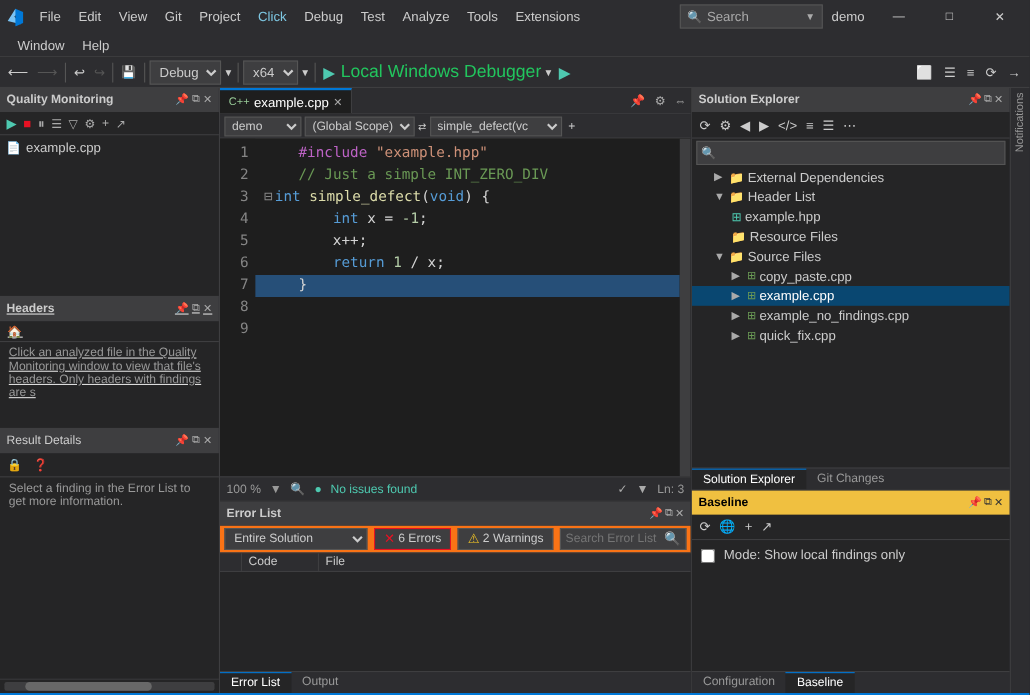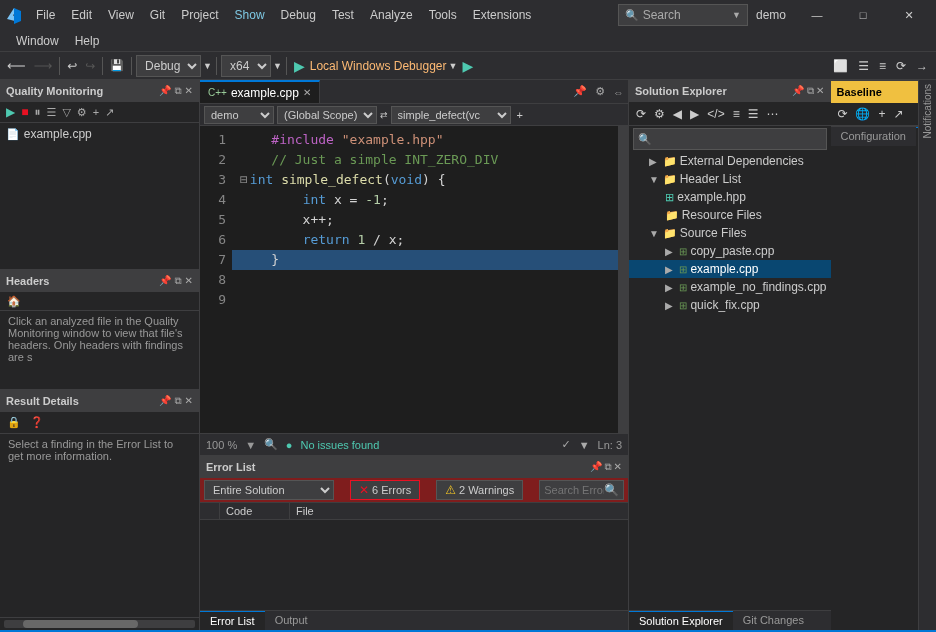--- a/index.html
+++ b/index.html
@@ -16,21 +16,21 @@
     <svg width="18" height="18" viewBox="0 0 18 18">
       <path d="M2 13L9 2l3 4-4 3 6 7z" fill="#7ac3f4"></path>
       <path d="M9 2l7 3v10l-7 3V2z" fill="#0078d7"></path>
     </svg>
   </div>
   <div class="menubar-item">File</div>
   <div class="menubar-item">Edit</div>
   <div class="menubar-item">View</div>
   <div class="menubar-item">Git</div>
   <div class="menubar-item">Project</div>
-  <div class="menubar-item" style="color:#7ec8e3;">Show</div>
+  <div class="menubar-item" style="color:#7ec8e3;">Click</div>
   <div class="menubar-item">Debug</div>
   <div class="menubar-item">Test</div>
   <div class="menubar-item">Analyze</div>
   <div class="menubar-item">Tools</div>
   <div class="menubar-item">Extensions</div>
   <div style="flex:1"></div>
   <div style="display:flex;align-items:center;background:#3e3e40;border:1px solid #555;padding:1px 6px;width:130px;height:22px;gap:4px;">
     <span style="color:#aaa;font-size:11px;">🔍</span>
     <span style="color:#aaa;font-size:12px;">Search</span>
     <span style="color:#aaa;font-size:9px;margin-left:auto;">▼</span>
@@ -61,21 +61,21 @@
   </select>
   <span style="color:#ccc;font-size:9px;cursor:pointer;">▼</span>
   <div style="width:1px;height:18px;background:#555;margin:0 2px;"></div>
   <select class="toolbar-dropdown" style="width:50px;">
     <option>x64</option>
   </select>
   <span style="color:#ccc;font-size:9px;cursor:pointer;">▼</span>
   <div style="width:1px;height:18px;background:#555;margin:0 2px;"></div>
 
   <span style="color:#4ec9b0;font-size:14px;padding:2px 3px;cursor:pointer;">▶</span>
-  <span style="color:#fdba74;font-size:12px;">Local Windows Debugger</span>
+  <span style="color:#22c55e;font-size:16px;">Local Windows Debugger</span>
   <span style="color:#ccc;font-size:9px;cursor:pointer;">▼</span>
   <span style="color:#4ec9b0;font-size:14px;padding:2px 3px;cursor:pointer;">▶</span>
   <div style="flex:1;"></div>
   <span style="color:#ccc;font-size:12px;padding:2px 4px;cursor:pointer;">⬜</span>
   <span style="color:#ccc;font-size:12px;padding:2px 4px;cursor:pointer;">☰</span>
   <span style="color:#ccc;font-size:12px;padding:2px 4px;cursor:pointer;">≡</span>
   <span style="color:#ccc;font-size:12px;padding:2px 4px;cursor:pointer;">⟳</span>
   <span style="color:#ccc;font-size:12px;padding:2px 4px;cursor:pointer;">→</span>
 </div>
 
@@ -103,38 +103,38 @@
         <span style="color:#aaa;font-size:11px;cursor:pointer;padding:1px 2px;">↗</span>
       </div>
       <div style="flex:1;overflow-y:auto;padding:2px;">
         <div style="display:flex;align-items:center;padding:2px 4px;cursor:pointer;color:#ccc;font-size:12px;">
           <span style="margin-right:4px;color:#999;font-size:11px;">📄</span>
           <span>example.cpp</span>
         </div>
       </div>
     </div>
 
-    <div style="display:flex;flex-direction:column;height:120px;border-bottom:1px solid #3e3e40;">
+    <div style="display:flex;flex-direction:column;height:120px;border-bottom:1px solid #3e3e40;text-decoration:underline;">
       <div style="background:#3e3e40;display:flex;align-items:center;justify-content:space-between;padding:2px 6px;height:22px;">
         <span style="font-size:11px;font-weight:600;color:#ccc;">Headers</span>
         <div style="display:flex;gap:3px;">
           <span style="color:#aaa;font-size:10px;cursor:pointer;">📌</span>
           <span style="color:#aaa;font-size:10px;cursor:pointer;">⧉</span>
           <span style="color:#aaa;font-size:10px;cursor:pointer;">✕</span>
         </div>
       </div>
       <div style="padding:2px 4px;border-bottom:1px solid #3e3e40;">
         <span style="color:#aaa;font-size:11px;cursor:pointer;padding:2px 3px;">🏠</span>
       </div>
       <div style="padding:4px 8px;font-size:11px;color:#999;">Click an analyzed file in the Quality Monitoring window to view that file's headers. Only headers with findings are s</div>
     </div>
 
     <div style="display:flex;flex-direction:column;flex:1;border-bottom:1px solid #3e3e40;">
       <div style="background:#3e3e40;display:flex;align-items:center;justify-content:space-between;padding:2px 6px;height:22px;">
-        <span style="font-size:11px;font-weight:700;color:#ccc;">Result Details</span>
+        <span style="font-size:11px;font-weight:400;color:#ccc;">Result Details</span>
         <div style="display:flex;gap:3px;">
           <span style="color:#aaa;font-size:10px;cursor:pointer;">📌</span>
           <span style="color:#aaa;font-size:10px;cursor:pointer;">⧉</span>
           <span style="color:#aaa;font-size:10px;cursor:pointer;">✕</span>
         </div>
       </div>
       <div style="display:flex;gap:4px;padding:2px 4px;border-bottom:1px solid #3e3e40;">
         <span style="color:#aaa;font-size:11px;cursor:pointer;padding:2px 3px;">🔒</span>
         <span style="color:#aaa;font-size:11px;cursor:pointer;padding:2px 3px;">❓</span>
       </div>
@@ -219,21 +219,21 @@
 
     <div style="background:#252526;border-top:1px solid #3e3e40;height:175px;display:flex;flex-direction:column;">
       <div style="background:#3e3e40;display:flex;align-items:center;padding:2px 6px;height:22px;justify-content:space-between;">
         <span style="font-size:11px;font-weight:600;color:#ccc;">Error List</span>
         <div style="display:flex;gap:2px;">
           <span style="color:#aaa;font-size:10px;cursor:pointer;">📌</span>
           <span style="color:#aaa;font-size:10px;cursor:pointer;">⧉</span>
           <span style="color:#aaa;font-size:10px;cursor:pointer;">✕</span>
         </div>
       </div>
-      <div style="display:flex;align-items:center;gap:16px;padding:2px 4px;background:#7f1d1d;border-bottom:1px solid #3e3e40;justify-content:center;">
+      <div style="display:flex;align-items:center;gap:6px;padding:2px 4px;background:#f97316;border-bottom:1px solid #3e3e40;justify-content:center;">
         <select style="background:#3e3e40;border:1px solid #555;color:#ccc;font-size:11px;height:20px;padding:0 4px;width:130px;">
           <option>Entire Solution</option>
         </select>
         <div style="display:flex;align-items:center;gap:3px;padding:2px 8px;background:#3e3e40;border:1px solid #e81123;cursor:pointer;font-size:11px;color:#ccc;">
           <span style="color:#e81123;font-size:12px;">✕</span>
           <span>6 Errors</span>
         </div>
         <div style="display:flex;align-items:center;gap:3px;padding:2px 8px;background:#3e3e40;border:1px solid #555;cursor:pointer;font-size:11px;color:#ccc;">
           <span style="color:#f9c923;font-size:12px;">⚠</span>
           <span>2 Warnings</span>
@@ -253,21 +253,21 @@
       <div style="flex:1;overflow:auto;"></div>
 
       <div style="display:flex;border-top:1px solid #3e3e40;background:#2d2d30;">
         <div style="padding:3px 10px;font-size:11px;color:#fff;cursor:pointer;background:#252526;border-top:1px solid #0078d7;">Error List</div>
         <div style="padding:3px 10px;font-size:11px;color:#999;cursor:pointer;">Output</div>
       </div>
     </div>
 
   </div>
 
-  <div style="width:290px;display:flex;flex-direction:row;background:#252526;border-left:1px solid #3e3e40;">
+  <div style="width:290px;display:flex;flex-direction:column;background:#252526;border-left:1px solid #3e3e40;">
 
     <div style="display:flex;flex-direction:column;flex:1;min-height:0;">
       <div style="background:#3e3e40;display:flex;align-items:center;padding:2px 6px;height:22px;justify-content:space-between;">
         <span style="font-size:11px;font-weight:600;color:#ccc;">Solution Explorer</span>
         <div style="display:flex;gap:2px;">
           <span style="color:#aaa;font-size:10px;cursor:pointer;">📌</span>
           <span style="color:#aaa;font-size:10px;cursor:pointer;">⧉</span>
           <span style="color:#aaa;font-size:10px;cursor:pointer;">✕</span>
         </div>
       </div>
@@ -361,20 +361,24 @@
         </div>
       </div>
 
       <div style="display:flex;align-items:center;padding:2px 4px;gap:2px;border-bottom:1px solid #3e3e40;background:#252526;">
         <span style="color:#ccc;font-size:12px;cursor:pointer;padding:2px 3px;">⟳</span>
         <span style="color:#ccc;font-size:12px;cursor:pointer;padding:2px 3px;">🌐</span>
         <span style="color:#ccc;font-size:12px;cursor:pointer;padding:2px 3px;">+</span>
         <span style="color:#ccc;font-size:12px;cursor:pointer;padding:2px 3px;">↗</span>
       </div>
 
+      <div style="flex:1;padding:6px 8px;display:flex;align-items:flex-start;gap:8px;">
+        <input type="checkbox" style="margin-top: 2px;">
+        <span style="font-size:12px;color:#ccc;">Mode: Show local findings only</span>
+      </div>
 
       <div style="display:flex;border-top:1px solid #3e3e40;background:#2d2d30;">
         <div style="padding:3px 10px;font-size:11px;color:#999;cursor:pointer;">Configuration</div>
         <div style="padding:3px 10px;font-size:11px;color:#fff;cursor:pointer;background:#252526;border-top:1px solid #0078d7;">Baseline</div>
       </div>
     </div>
 
   </div>
 
   <div style="width:18px;background:#2d2d30;display:flex;flex-direction:column;align-items:center;border-left:1px solid #3e3e40;">

